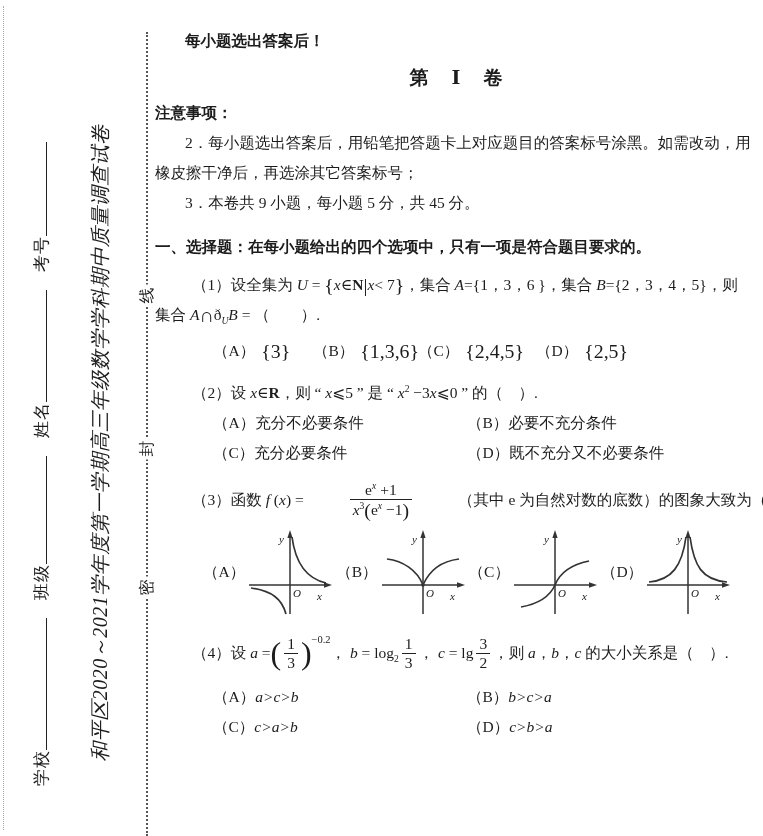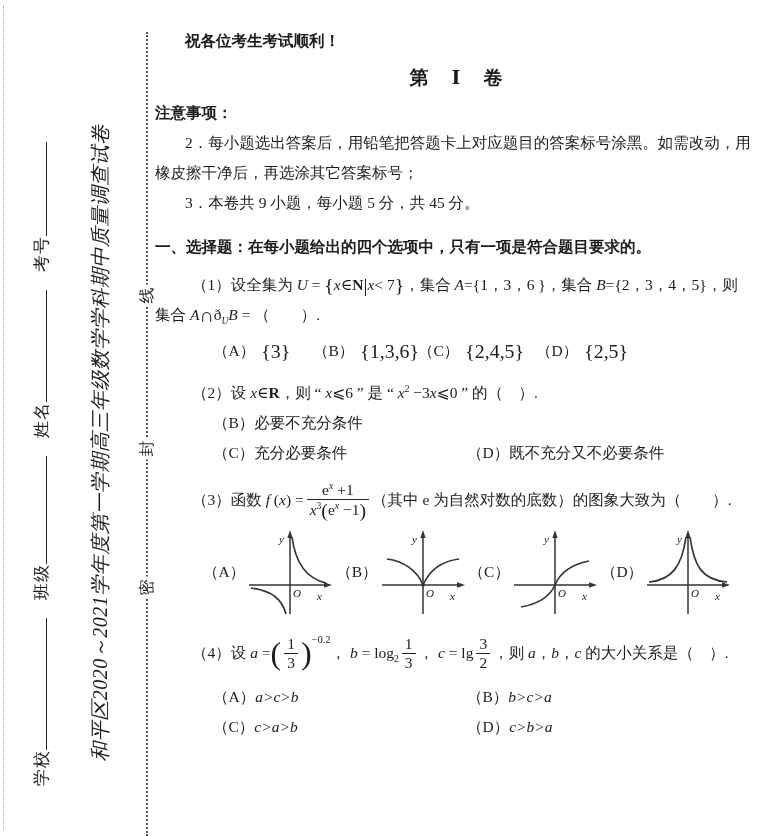--- a/index.html
+++ b/index.html
@@ -51,21 +51,21 @@
   .sg-i,.sg-isup,.sg-isub{font-style:italic;}
   .sg-b{font-weight:bold;}
   .sg-big{font-size:1.28em;vertical-align:-0.08em;line-height:1;}
   sup.sg-sup,sup.sg-isup{font-size:.62em;}
   sub.sg-sub,sub.sg-isub{font-size:.62em;}
   
   .frac{display:inline-block;text-align:center;vertical-align:middle;margin:0 3px;line-height:1.15;}
   .frac .num{display:block;padding:0 3px;}
   .frac .den{display:block;border-top:1.3px solid #222;padding:0 3px;}
   .fline{display:flex;align-items:center;white-space:nowrap;font-size:15.5px;}
-  .q3line{margin-top:4px;height:56px;padding-left:37px;}
+  .q3line{margin-top:4px;height:56px;padding-left:37px;gap:43px;}
   .q4line{margin-top:8px;height:58px;padding-left:37px;}
   .bigp{font-size:32px;line-height:0;vertical-align:middle;font-weight:400;}
   .exp{font-size:10.5px;position:relative;top:-14px;}
   
   .graphrow{display:flex;align-items:center;padding-left:48px;margin-top:0px;}
   .gwrap{display:flex;align-items:center;margin-right:2px;}
   .glabel{font-size:15.5px;margin-right:1px;}
   svg .ax{stroke:#333;stroke-width:1.5;}
   svg .ah{fill:#333;}
   svg .cv{stroke:#333;stroke-width:1.7;fill:none;}
@@ -83,40 +83,41 @@
 <div class="side-fields">
   <span class="fld"><span>学校</span><span class="uline u1"></span></span>
   <span class="fld"><span>班级</span><span class="uline u2"></span></span>
   <span class="fld"><span>姓名</span><span class="uline u3"></span></span>
   <span class="fld"><span>考号</span><span class="uline u4"></span></span>
 </div>
 
 <div class="side-title">和平区2020～2021学年度第一学期高三年级数学学科期中质量调查试卷</div>
 
 <div class="main">
-  <div class="line ind30 bold">祝各位考生考试顺利！</div>
+  <div class="line ind30 bold">每小题选出答案后！</div>
   <div class="part-title">第　Ⅰ　卷</div>
   <div class="line bold">注意事项：</div>
   <div class="line ind30">2．每小题选出答案后，用铅笔把答题卡上对应题目的答案标号涂黑。如需改动，用</div>
   <div class="line">橡皮擦干净后，再选涂其它答案标号；</div>
   <div class="line ind30">3．本卷共 9 小题，每小题 5 分，共 45 分。</div>
 
   <div class="line bold sec">一、选择题：在每小题给出的四个选项中，只有一项是符合题目要求的。</div>
 
   <div class="line ind37 qtop"><span class="sg-n">（1）设全集为 </span><span class="sg-i">U</span><span class="sg-n"> = </span><span class="sg-big">{</span><span class="sg-i">x</span><span class="sg-n">∈</span><span class="sg-b">N</span><span class="sg-big">|</span><span class="sg-i">x</span><span class="sg-n">&lt; 7</span><span class="sg-big">}</span><span class="sg-n">，集合 </span><span class="sg-i">A</span><span class="sg-n">={1，3，6 }，集合 </span><span class="sg-i">B</span><span class="sg-n">={2，3，4，5}，则</span></div>
   <div class="line"><span class="sg-n">集合 </span><span class="sg-i">A</span><span class="sg-big">∩</span><span class="sg-n">ð</span><sub class="sg-isub">U</sub><span class="sg-i">B</span><span class="sg-n"> = （　　）.</span></div>
   <div class="line optrow4">
     <span class="opt o1"><span class="lab">（A）</span><span class="sg-big">{3}</span></span>
     <span class="opt o2"><span class="lab">（B）</span><span class="sg-big">{1,3,6}</span></span>
     <span class="opt o3"><span class="lab">（C）</span><span class="sg-big">{2,4,5}</span></span>
     <span class="opt"><span class="lab">（D）</span><span class="sg-big">{2,5}</span></span>
   </div>
 
-  <div class="line ind37 qtop"><span class="sg-n">（2）设 </span><span class="sg-i">x</span><span class="sg-n">∈</span><span class="sg-b">R</span><span class="sg-n">，则 “ </span><span class="sg-i">x</span><span class="sg-n">⩽6 ” 是 “ </span><span class="sg-i">x</span><sup class="sg-sup">2</sup><span class="sg-n"> −3</span><span class="sg-i">x</span><span class="sg-n">⩽0 ” 的（　）.</span></div>
-  <div class="line optrow2">
+  <div class="line ind37 qtop"><span class="sg-n">（2）设 </span><span class="sg-i">x</span><span class="sg-n">∈</span><span class="sg-b">R</span><span class="sg-n">，则 “ </span><span class="sg-i">x</span><span class="sg-n">⩽5 ” 是 “ </span><span class="sg-i">x</span><sup class="sg-sup">2</sup><span class="sg-n"> −3</span><span class="sg-i">x</span><span class="sg-n">⩽0 ” 的（　）.</span></div>
+  <div class="line optrow2">
+    <span class="col1"><span class="lab">（A）</span><span>充分不必要条件</span></span>
     <span><span class="lab">（B）</span><span>必要不充分条件</span></span>
   </div>
   <div class="line optrow2">
     <span class="col1"><span class="lab">（C）</span><span>充分必要条件</span></span>
     <span><span class="lab">（D）</span><span>既不充分又不必要条件</span></span>
   </div>
 
   <div class="fline q3line">
     <span><span class="sg-n">（3）函数 </span><span class="sg-i">f</span><span class="sg-n"> (</span><span class="sg-i">x</span><span class="sg-n">) = </span></span>
     <span class="frac">

